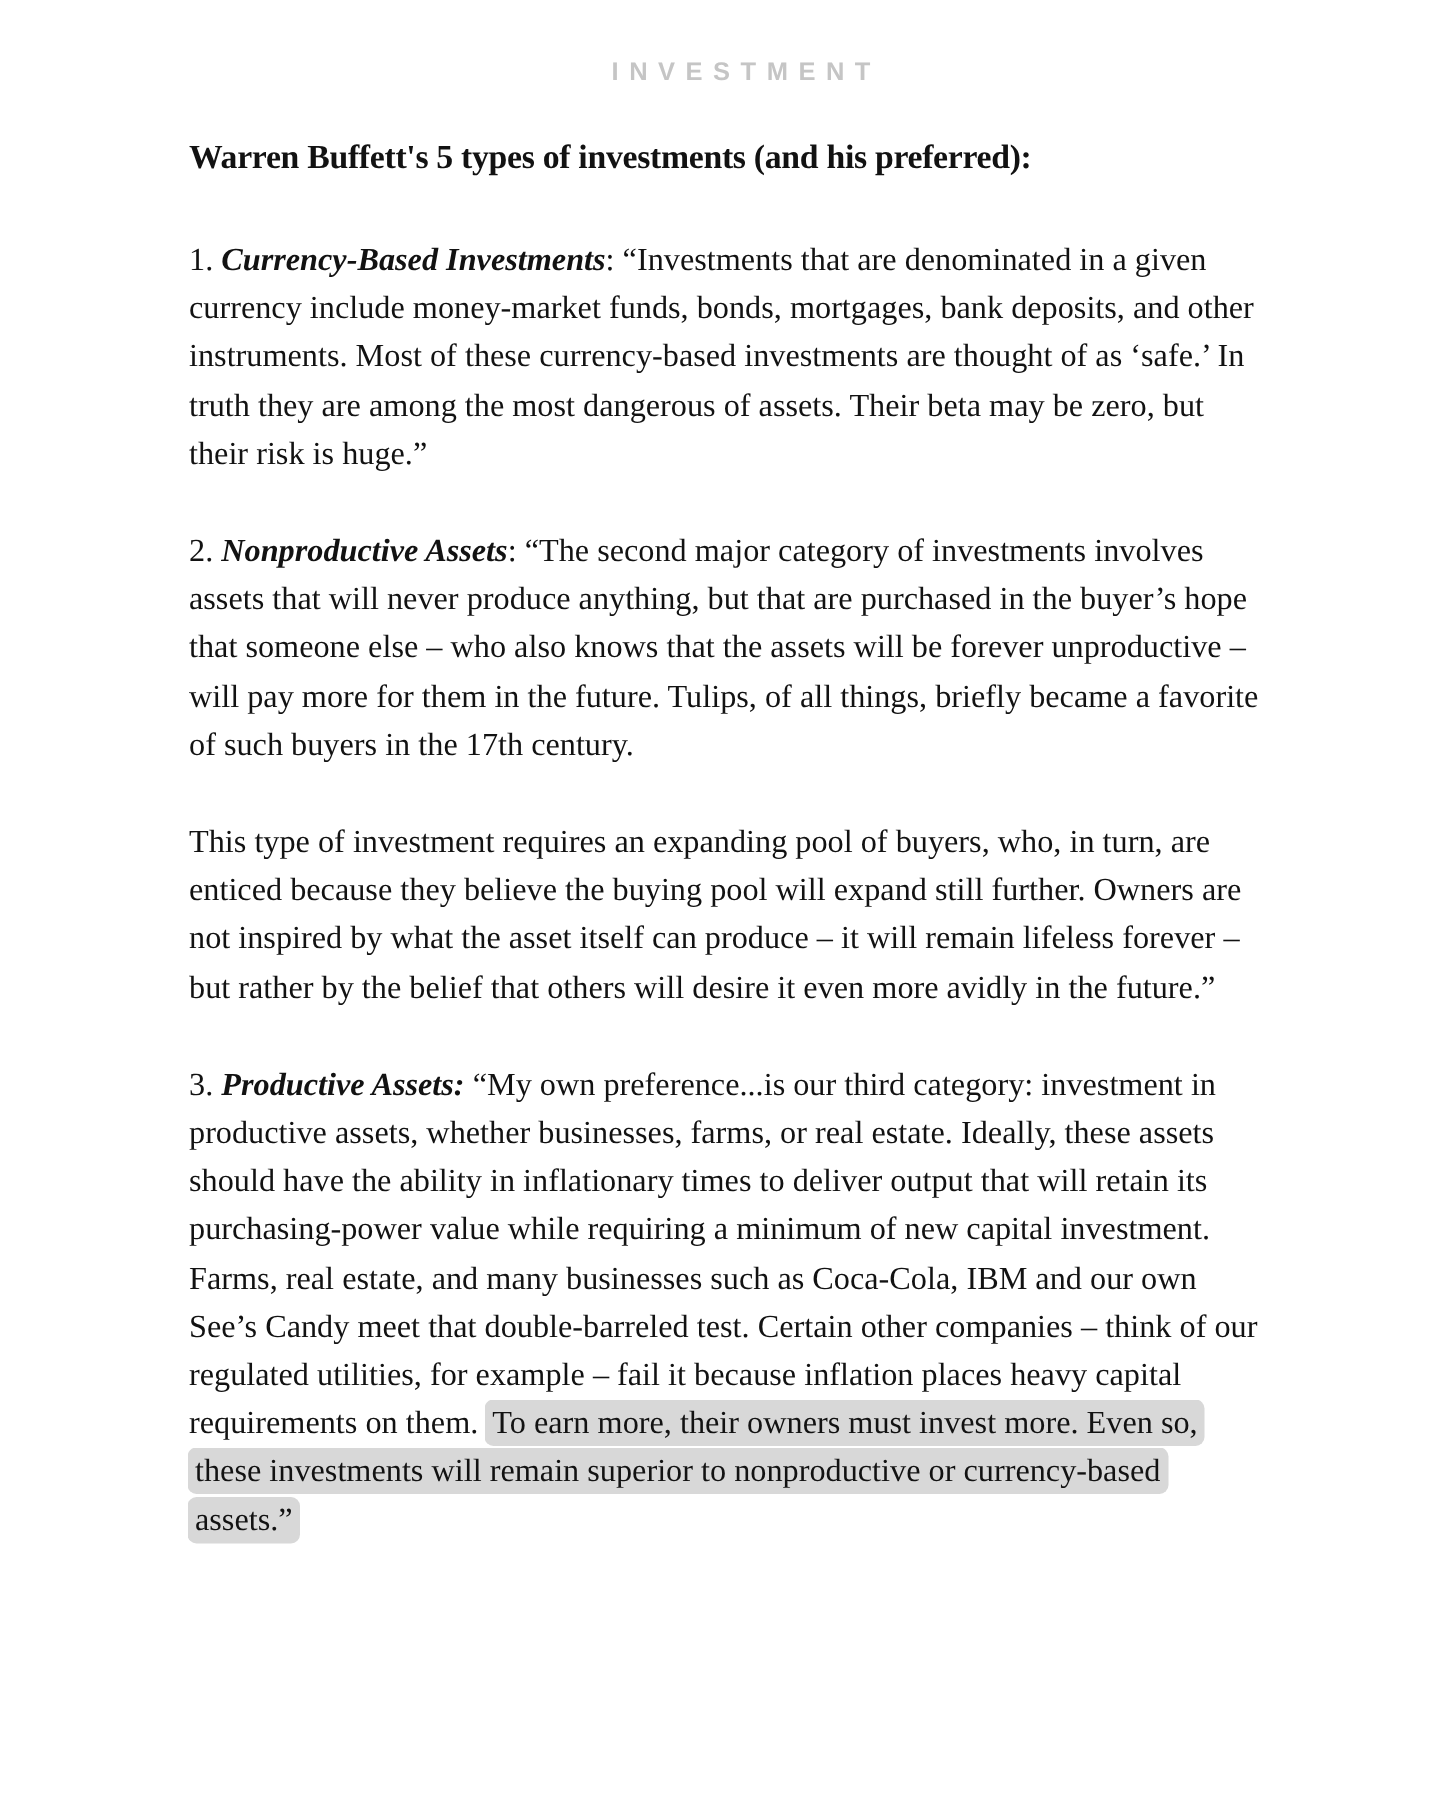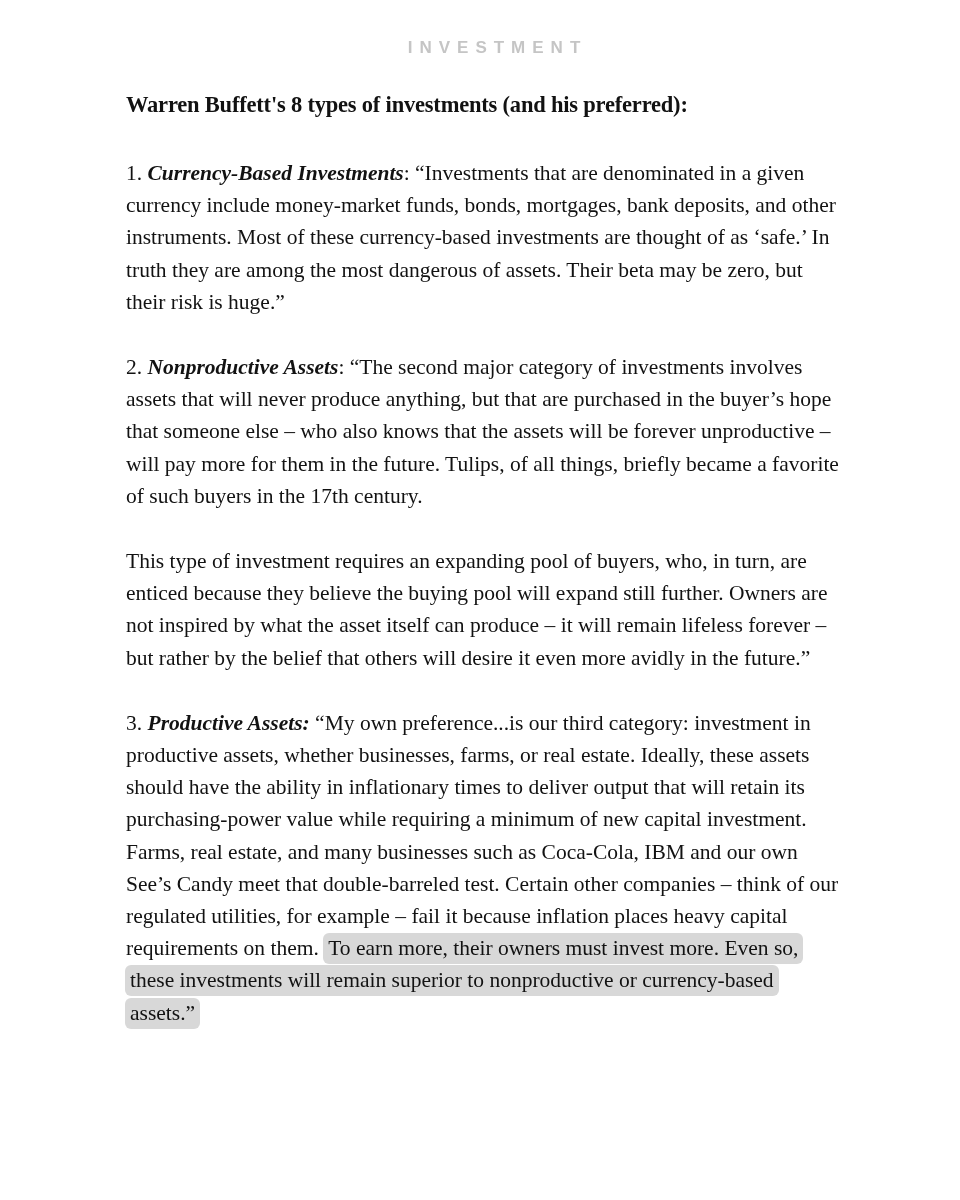--- a/index.html
+++ b/index.html
@@ -66,21 +66,21 @@
 <body>
 
 <div class="page">
 
   <header class="masthead">
     <div>INVESTMENT</div>
   </header>
 
   <main class="content">
 
-    <h1 class="title">Warren Buffett's 8 types of investments (and his preferred):</h1>
+    <h1 class="title">Warren Buffett's 5 types of investments (and his preferred):</h1>
 
     <p class="para"><span>1. </span><span class="lead">Currency-Based Investments</span><span>: “Investments that are denominated in a given currency include money-market funds, bonds, mortgages, bank deposits, and other instruments. Most of these currency-based investments are thought of as ‘safe.’ In truth they are among the most dangerous of assets. Their beta may be zero, but their risk is huge.”</span></p>
 
     <p class="para"><span>2. </span><span class="lead">Nonproductive Assets</span><span>: “The second major category of investments involves assets that will never produce anything, but that are purchased in the buyer’s hope that someone else – who also knows that the assets will be forever unproductive – will pay more for them in the future. Tulips, of all things, briefly became a favorite of such buyers in the 17th century.</span></p>
 
     <p class="para"><span>This type of investment requires an expanding pool of buyers, who, in turn, are enticed because they believe the buying pool will expand still further. Owners are not inspired by what the asset itself can produce – it will remain lifeless forever – but rather by the belief that others will desire it even more avidly in the future.”</span></p>
 
     <p class="para"><span>3. </span><span class="lead">Productive Assets:</span><span> “My own preference...is our third category: investment in productive assets, whether businesses, farms, or real estate. Ideally, these assets should have the ability in inflationary times to deliver output that will retain its purchasing-power value while requiring a minimum of new capital investment. Farms, real estate, and many businesses such as Coca-Cola, IBM and our own See’s Candy meet that double-barreled test. Certain other companies – think of our regulated utilities, for example – fail it because inflation places heavy capital requirements on them. </span><mark class="highlight">To earn more, their owners must invest more. Even so, these investments will remain superior to nonproductive or currency-based assets.”</mark></p>
 
   </main>

